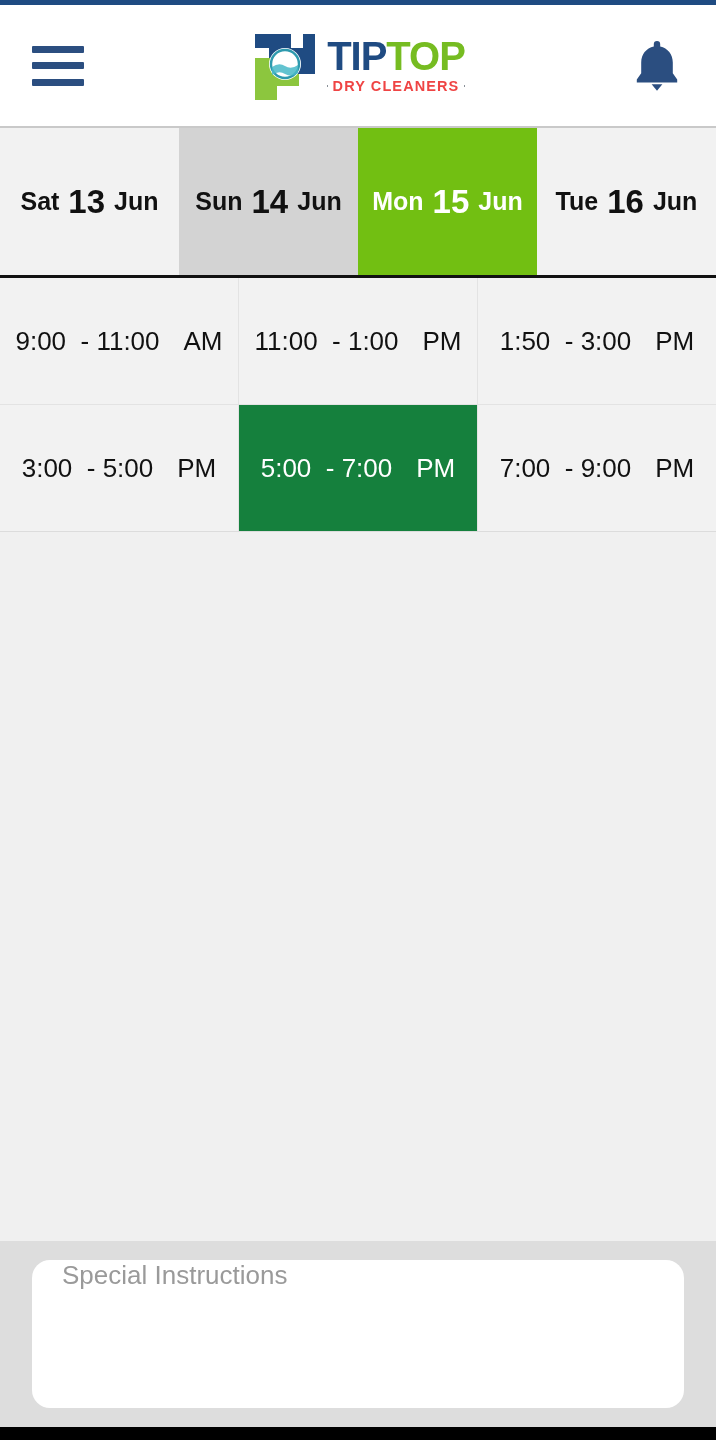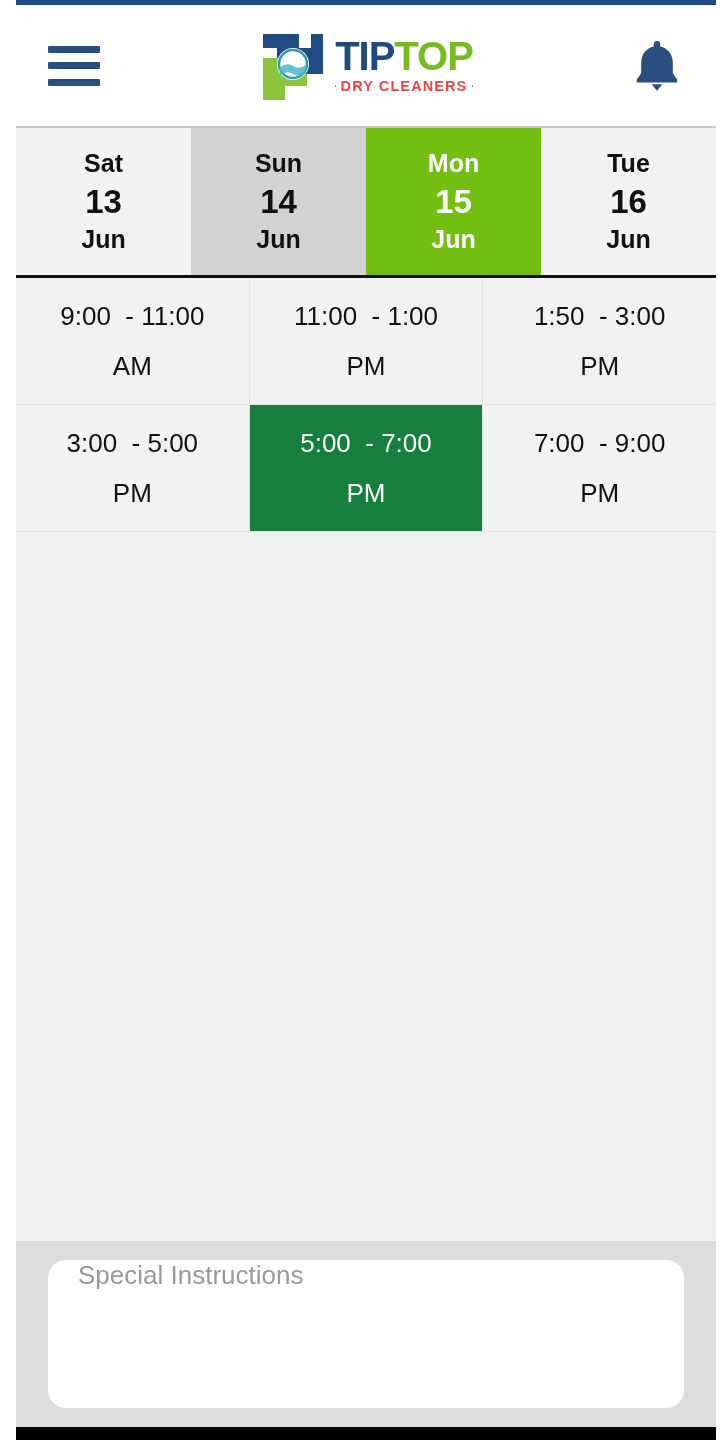--- a/index.html
+++ b/index.html
@@ -6,21 +6,20 @@
   html, body {
     width:720px; height:1440px;
     font-family:"Liberation Sans", sans-serif;
     background:#ffffff;
     overflow:hidden;
   }
   .screen {
     width:716px; height:1440px;
     display:flex; flex-direction:column;
     position:relative;
-    padding-left:16px;
   }
 
   
   .status-bar {
     height:5px; width:100%;
     background:#1F4B82; flex:0 0 auto;
   }
 
   
   .app-bar {
@@ -68,21 +67,21 @@
   
   .date-strip {
     flex:0 0 auto;
     height:152px;
     display:flex;
     border-top:2px solid #c9c9c9;
     border-bottom:3px solid #111;
   }
   .date-cell {
     flex:1 1 0;
-    display:flex; flex-direction:column;
+    display:flex; flex-direction:row;
     align-items:center; justify-content:center;
     gap:9px;
     cursor:pointer;
     background:#F2F2F2;
     color:#111;
   }
   .date-cell.shaded { background:#D3D3D3; }
   .date-cell.selected { background:#72BF12; color:#ffffff; }
   .date-dow { font-size:25px; font-weight:bold; line-height:1; }
   .date-num { font-size:33px; font-weight:bold; line-height:1; }
@@ -93,21 +92,21 @@
     flex:0 0 auto;
     display:grid;
     grid-template-columns:repeat(3, 1fr);
     grid-auto-rows:126px;
     background:#e3e3e3;
     gap:1px;
     border-bottom:1px solid #dcdcdc;
   }
   .slot {
     background:#F2F2F2;
-    display:flex; flex-direction:column;
+    display:flex; flex-direction:row;
     align-items:center; justify-content:center;
     gap:24px;
     cursor:pointer;
     color:#111;
   }
   .slot.selected { background:#15803d; color:#ffffff; }
   .slot-range { font-size:26px; line-height:1; white-space:pre; }
   .slot-mer { font-size:26px; line-height:1; }
 
   

